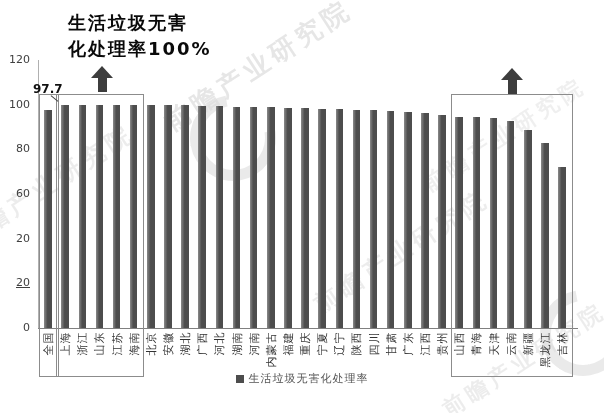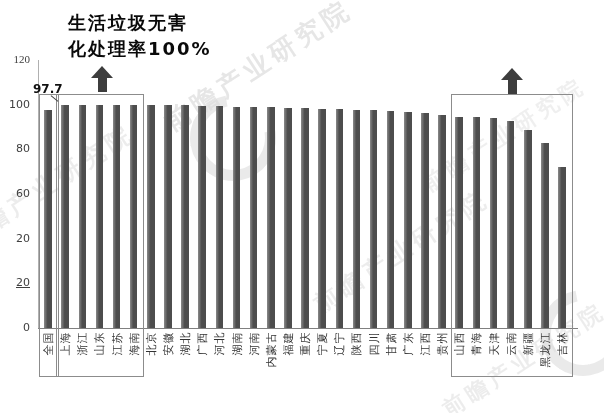--- a/index.html
+++ b/index.html
@@ -66,21 +66,21 @@
 
   <div id="plot">
       <div class="axis-v" style="left: 38px; top: 60.004px; height: 267.996px;"></div>
       <div class="axis-h" style="left: 38px; top: 328px; width: 540px;"></div>
       <div class="ytick" style="left: 2px; top: 321px;">0</div>
       <div class="ytick" style="left: 2px; top: 276.334px; text-decoration: underline;">20</div>
       <div class="ytick" style="left: 2px; top: 231.668px;">20</div>
       <div class="ytick" style="left: 2px; top: 187.002px;">60</div>
       <div class="ytick" style="left: 2px; top: 142.336px;">80</div>
       <div class="ytick" style="left: 2px; top: 97.67px;">100</div>
-      <div class="ytick" style="left: 2px; top: 53.004px; font-family: Liberation Serif, serif;">120</div>
+      <div class="ytick" style="left: 2px; top: 53.004px;">120</div>
       <div class="bar" title="全国: 97.7" style="left: 44.3px; top: 109.8px; height: 218.2px;"></div>
       <div class="xlab" style="left: 18px; top: 355px;">全国</div>
       <div class="bar" title="上海: 100" style="left: 61.4px; top: 104.7px; height: 223.3px;"></div>
       <div class="xlab" style="left: 35.1px; top: 355px;">上海</div>
       <div class="bar" title="浙江: 100" style="left: 78.5px; top: 104.7px; height: 223.3px;"></div>
       <div class="xlab" style="left: 52.3px; top: 355px;">浙江</div>
       <div class="bar" title="山东: 100" style="left: 95.6px; top: 104.7px; height: 223.3px;"></div>
       <div class="xlab" style="left: 69.4px; top: 355px;">山东</div>
       <div class="bar" title="江苏: 100" style="left: 112.8px; top: 104.7px; height: 223.3px;"></div>
       <div class="xlab" style="left: 86.5px; top: 355px;">江苏</div>
@@ -151,14 +151,18 @@
   </div>
 
   <div class="arrow arrow-right">
     <div class="head"></div>
     <div class="stem"></div>
   </div>
 
   <div class="nat-label">97.7</div>
   <div class="leader"></div>
 
+  <div class="legend">
+    <span class="sq"></span>
+    <span class="lab">生活垃圾无害化处理率</span>
+  </div>
 
 </div>
 
 </body></html>

